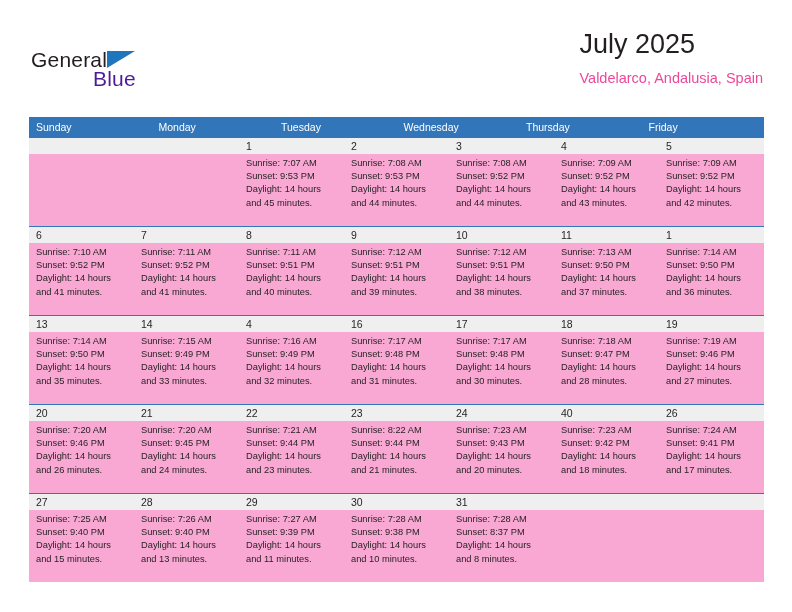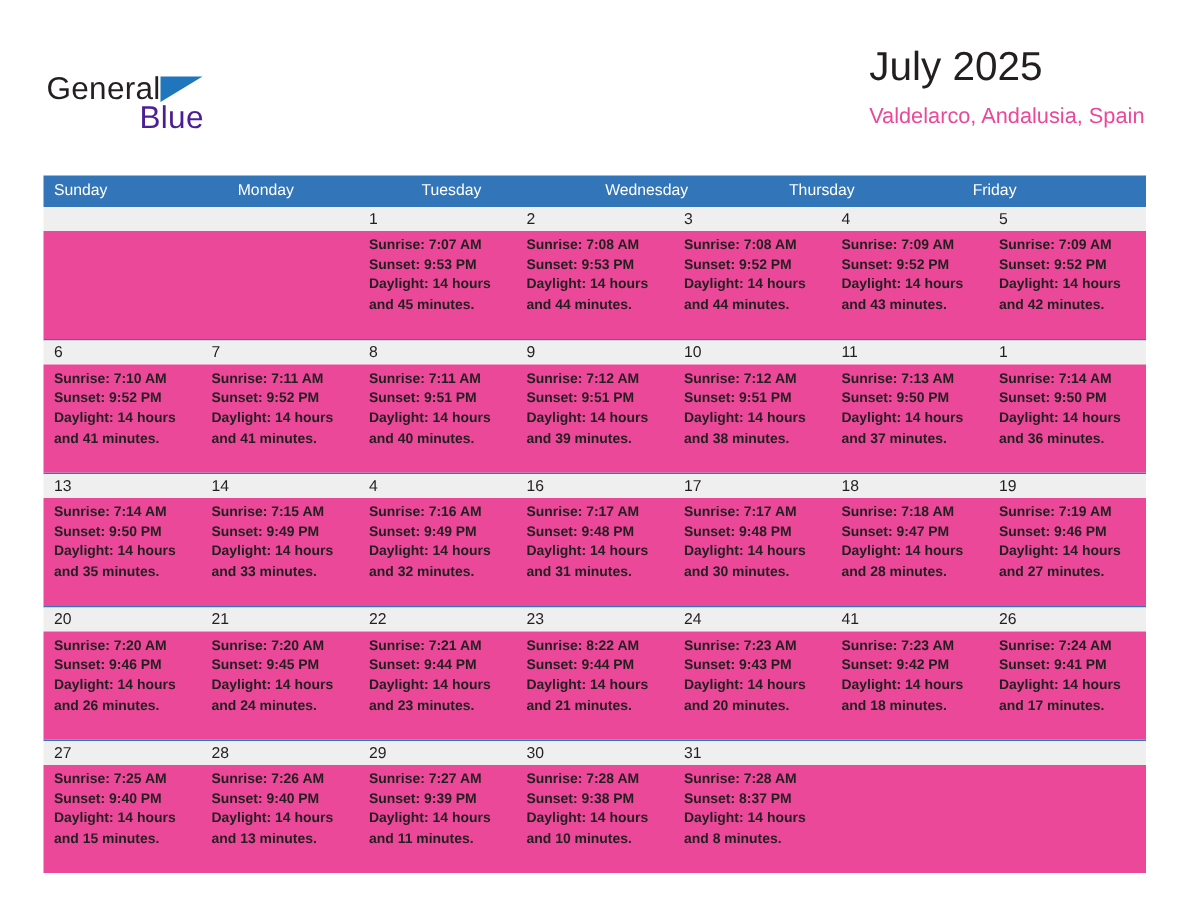--- a/index.html
+++ b/index.html
@@ -116,22 +116,21 @@
   .week:last-child {
     border-bottom: none;
   }
   .week-numbers {
     display: flex;
     background: #efefef;
     height: 16px;
   }
   .week-bodies {
     display: flex;
-    background: #ec4899;
-    font-weight: bold;
+    background: #f9a8d4;
   }
   .daynum {
     flex: 1 1 0;
     font-size: 10.5px;
     line-height: 16px;
     color: #231f20;
     padding-left: 7px;
     box-sizing: border-box;
   }
   .cell {
@@ -329,21 +328,21 @@
             </div>
           </div>
         </div>
         <div class="week">
           <div class="week-numbers">
             <div class="daynum">20</div>
             <div class="daynum">21</div>
             <div class="daynum">22</div>
             <div class="daynum">23</div>
             <div class="daynum">24</div>
-            <div class="daynum">41</div>
+            <div class="daynum">40</div>
             <div class="daynum">26</div>
           </div>
           <div class="week-bodies">
             <div class="cell">
               <div class="cell-line">Sunrise: 7:20 AM</div>
               <div class="cell-line">Sunset: 9:46 PM</div>
               <div class="cell-line">Daylight: 14 hours</div>
               <div class="cell-line">and 26 minutes.</div>
             </div>
             <div class="cell">

